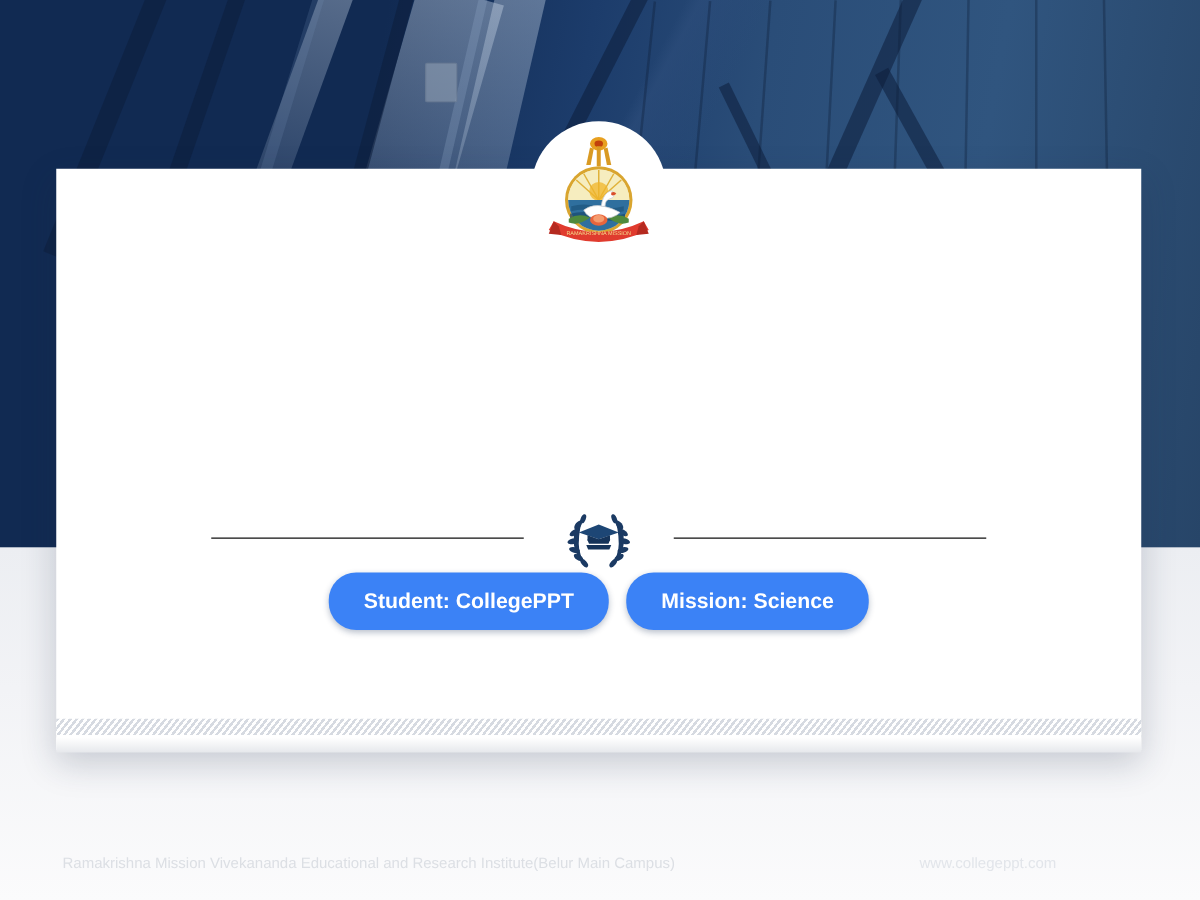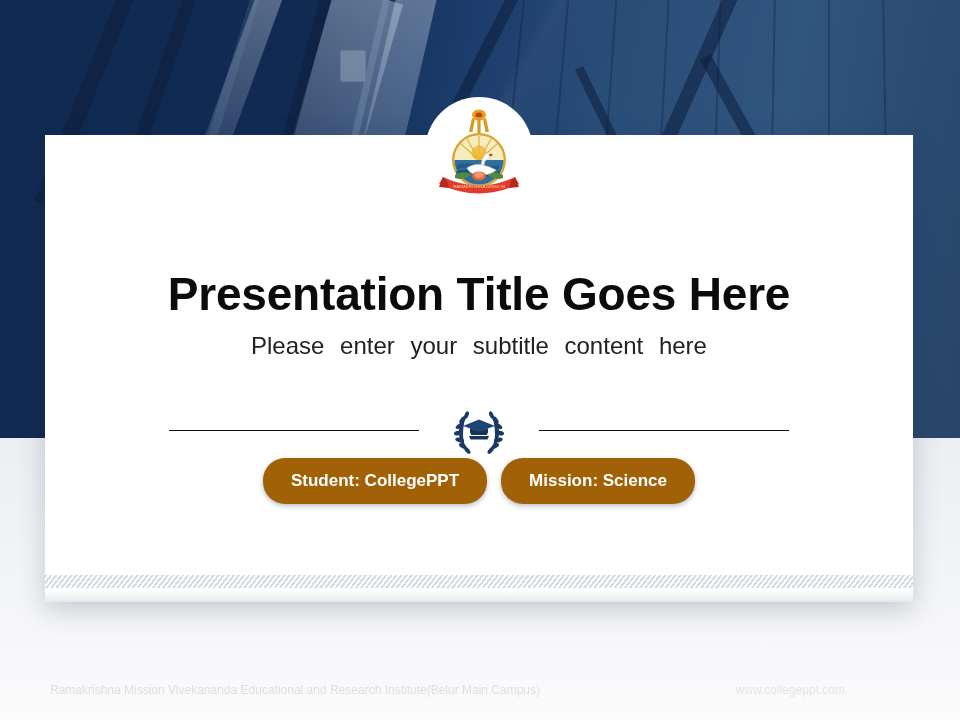--- a/index.html
+++ b/index.html
@@ -157,21 +157,21 @@
   .pill-row {
     position: absolute;
     left: 0;
     right: 0;
     top: 323px;
     display: flex;
     justify-content: center;
     gap: 14px;
   }
   .pill {
-    background: #a16207;
+    background: #3b82f6;
     color: #ffffff;
     font-size: 17px;
     font-weight: bold;
     padding: 13px 28px;
     border-radius: 22px;
     white-space: nowrap;
     font-family: "Liberation Sans", sans-serif;
     box-shadow: 0 2px 5px rgba(16,40,79,0.30);
   }
 
@@ -303,24 +303,20 @@
       <ellipse cx="48" cy="68" rx="4.4" ry="3" fill="#f59b6e"></ellipse>
 
       <path d="M12 70 q36 17 72 0 l4 7 q-40 19 -80 0 Z" fill="#e03b2e"></path>
       <path d="M12 70 l-4 10 l10 1 l-2 -7 Z" fill="#b52a20"></path>
       <path d="M84 70 l4 10 l-10 1 l2 -7 Z" fill="#b52a20"></path>
       <g fill="#f5d98a" font-size="4.4" font-family="'Liberation Sans', sans-serif" text-anchor="middle">
         <text x="48" y="81">RAMAKRISHNA MISSION</text>
       </g>
     </svg>
 
-    <div class="title-block">
-      <h1 class="slide-title">Presentation Title Goes Here</h1>
-      <p class="slide-subtitle">Please enter your subtitle content here</p>
-    </div>
 
     <div class="divider-row">
       <div class="divider-line"></div>
       <svg class="laurel-icon" viewBox="0 0 56 50" aria-hidden="true">
 
         <g fill="#1b3a63">
           <path d="M16 8 q-9 9 -8 22 q1 11 10 17 q-6 -8 -6 -17 q0 -12 4 -22 Z"></path>
           <ellipse cx="11.5" cy="15" rx="4.2" ry="2.2" transform="rotate(-52 11.5 15)"></ellipse>
           <ellipse cx="8.6" cy="21" rx="4.4" ry="2.2" transform="rotate(-32 8.6 21)"></ellipse>
           <ellipse cx="7.4" cy="28" rx="4.5" ry="2.2" transform="rotate(-12 7.4 28)"></ellipse>

